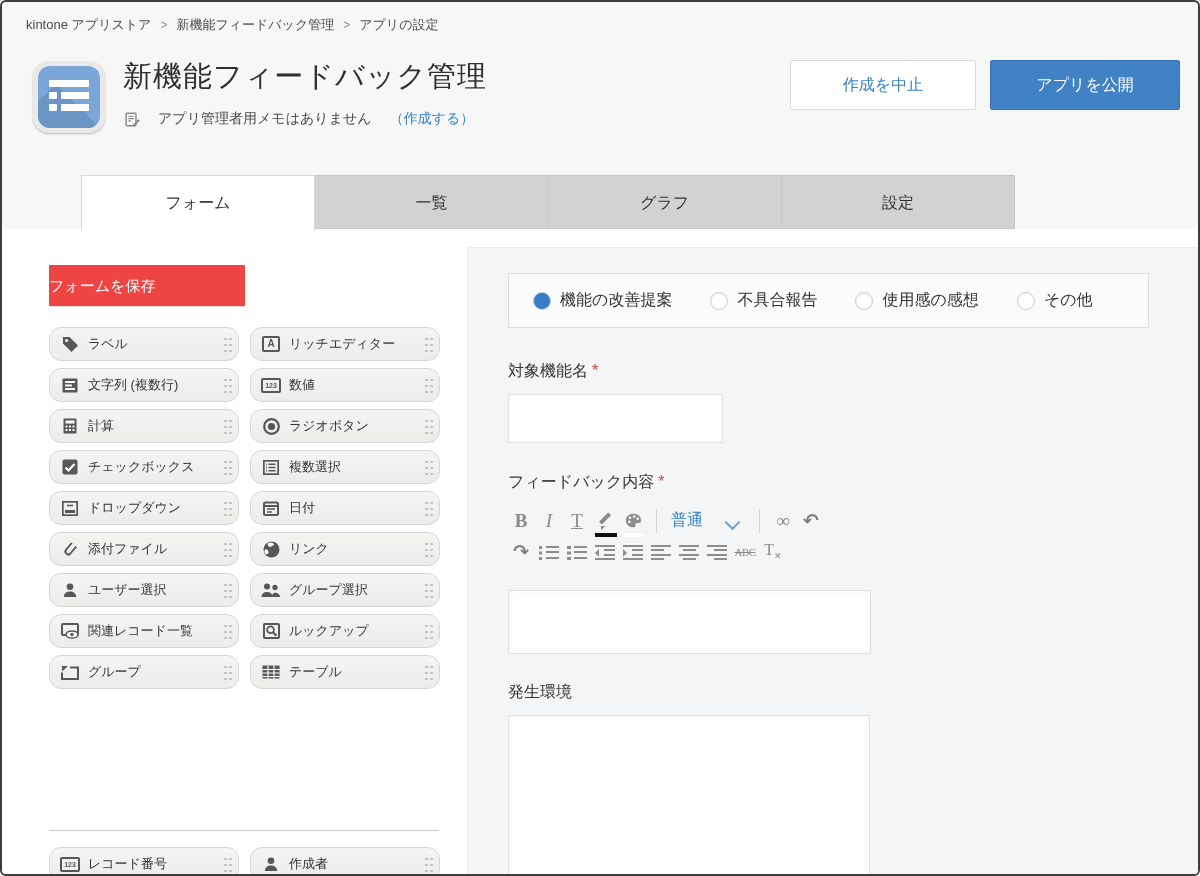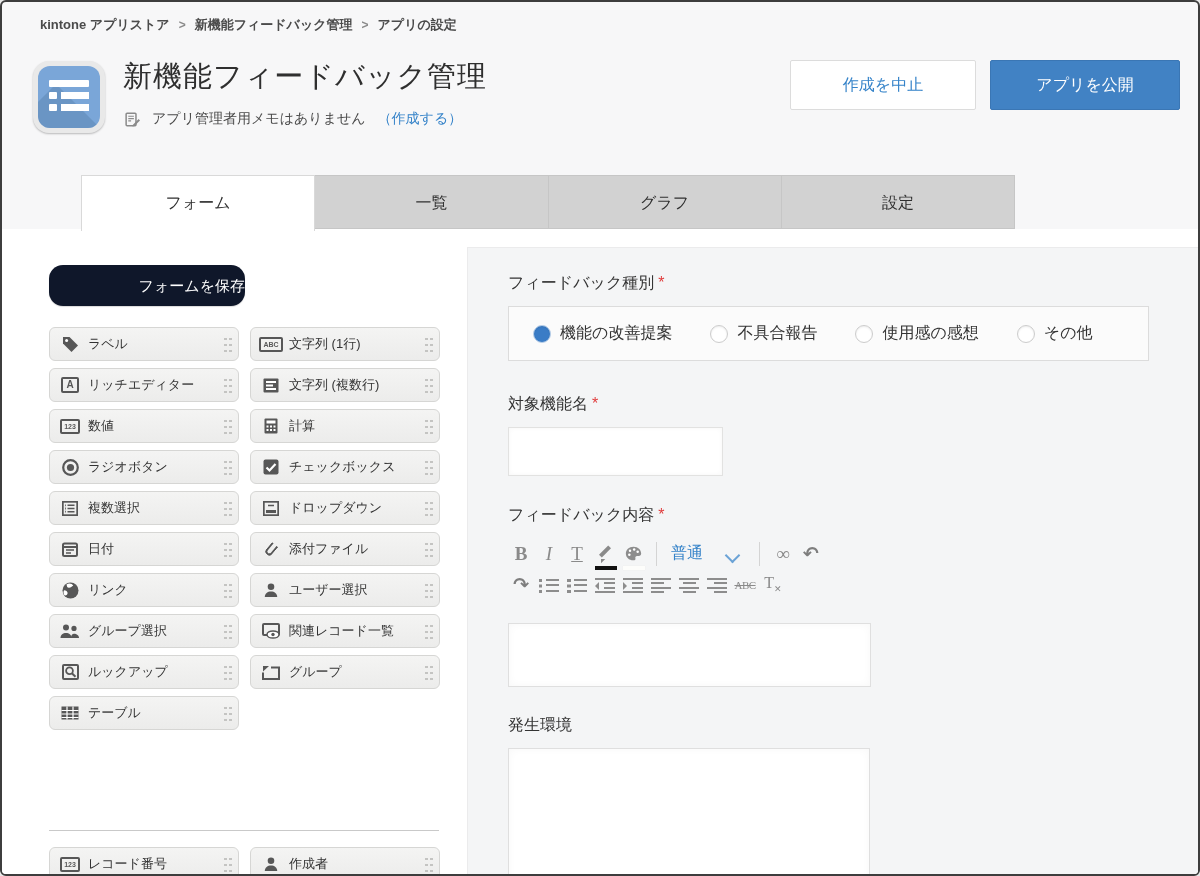--- a/index.html
+++ b/index.html
@@ -4,54 +4,54 @@
 <style>
   html,body{margin:0;padding:0;background:#e9e9e9;}
   *{box-sizing:border-box;}
   #frame{
     position:relative;width:1200px;height:876px;
     border:2px solid #3d3d3d;border-radius:6px;overflow:hidden;
     background:#f7f7f8;
     font-family:"Liberation Sans","DejaVu Sans",sans-serif;color:#333;
   }
   
-  #breadcrumb{position:absolute;left:38px;top:14px;font-size:13px;color:#4b4b4b;font-weight:bold;}
+  #breadcrumb{position:absolute;left:24px;top:14px;font-size:13px;color:#4b4b4b;}
   #breadcrumb .bc-item{cursor:pointer;}
   #breadcrumb .bc-sep{margin:0 9px;color:#8a8a8a;font-size:12px;}
   #app-icon{position:absolute;left:31px;top:59px;width:72px;height:72px;border-radius:16px;
     background:#e9e9e9;box-shadow:0 1px 2px rgba(0,0,0,.25);padding:5px;}
   #app-icon .inner{width:62px;height:62px;border-radius:12px;background:#7aa6d8;position:relative;overflow:hidden;}
   #app-icon .shadow{position:absolute;left:18px;top:18px;width:80px;height:80px;background:#5d87b4;transform:rotate(45deg);transform-origin:0 0;opacity:.55;}
   #app-icon .l1,#app-icon .l2,#app-icon .l3{position:absolute;background:#fff;height:7px;border-radius:1px;}
   #app-icon .l1{left:11px;top:14px;width:40px;}
   #app-icon .l2{left:11px;top:26px;width:8px;}  #app-icon .l2b{position:absolute;background:#fff;height:7px;left:23px;top:26px;width:28px;}
   #app-icon .l3{left:11px;top:38px;width:8px;}  #app-icon .l3b{position:absolute;background:#fff;height:7px;left:23px;top:38px;width:28px;}
   #page-title{position:absolute;left:121px;top:55px;font-size:29px;color:#2f2f2f;letter-spacing:1px;}
-  #memo-row{position:absolute;left:123px;top:108px;font-size:14px;color:#4a4a4a;display:flex;align-items:center;gap:12px;}
+  #memo-row{position:absolute;left:123px;top:108px;font-size:14px;color:#4a4a4a;display:flex;align-items:center;gap:18px;}
   #memo-row .link{color:#3583c9;cursor:pointer;}
   .hdr-btn{position:absolute;top:58px;height:50px;font-size:16px;text-align:center;line-height:48px;cursor:pointer;border-radius:2px;}
   #cancel-btn{left:788px;width:186px;background:#fff;border:1px solid #dcdcdc;color:#3583c9;}
   #publish-btn{left:988px;width:190px;background:#4182c4;border:1px solid #3a76b4;color:#fff;}
   
   #content-bg{position:absolute;left:0;top:227px;right:0;bottom:0;background:#fff;}
   #tabbar{position:absolute;left:47px;top:173px;width:966px;height:54px;display:flex;}
   .tab{flex:1;height:54px;text-align:center;line-height:54px;font-size:16px;color:#2f2f2f;
     background:#d2d2d2;border:1px solid #c6c6c6;border-left:none;cursor:pointer;}
   .tab:first-child{border-left:1px solid #c6c6c6;}
   .tab.active{background:#fff;border-bottom:none;height:56px;border-color:#d9d9d9;margin-left:32px;}
   
-  #save-form-btn{position:absolute;left:47px;top:263px;width:196px;height:41px;background:#0f172a;
-    color:#fff;font-size:15px;text-align:right;line-height:41px;border-radius:14px;cursor:pointer;
+  #save-form-btn{position:absolute;left:47px;top:263px;width:196px;height:41px;background:#ef4444;
+    color:#fff;font-size:15px;text-align:left;line-height:41px;border-radius:1px;cursor:pointer;
     box-shadow:0 1px 1px rgba(0,0,0,.15);}
   #palette-grid{position:absolute;left:47px;top:325px;width:391px;display:grid;
     grid-template-columns:190px 190px;grid-auto-rows:34px;gap:7px 11px;}
   #palette-divider{position:absolute;left:47px;top:828px;width:390px;height:1px;background:#c9c9c9;}
   #palette-extra{position:absolute;left:47px;top:845px;width:391px;display:grid;
     grid-template-columns:190px 190px;grid-auto-rows:34px;gap:7px 11px;}
-  .pal-item{background:linear-gradient(#f4f4f3,#ececeb);border:1px solid #d6d6d4;border-radius:6px;
+  .pal-item{background:linear-gradient(#f4f4f3,#ececeb);border:1px solid #d6d6d4;border-radius:12px;
     display:flex;align-items:center;padding:0 4px 0 8px;cursor:grab;position:relative;}
   .pal-item .ic{width:24px;display:flex;justify-content:center;align-items:center;flex:none;}
   .pal-item .lbl{font-size:13px;color:#333;margin-left:6px;white-space:nowrap;overflow:hidden;}
   .pal-item .grip{position:absolute;right:4px;top:8px;width:11px;height:18px;
     background-image:radial-gradient(circle,#c4c4c2 1.2px,transparent 1.5px);background-size:5px 6px;}
   
   .i-box{border:2px solid #575757;border-radius:2px;color:#575757;font-weight:bold;
     font-size:7px;line-height:1;padding:2px 2px;letter-spacing:0;display:inline-block;}
   .i-box.big{font-size:10px;padding:1px 3px;}
   .i-u{display:inline-block;width:8px;height:13px;border:2.5px solid #575757;border-top:none;
@@ -158,27 +158,20 @@
           <svg width="16" height="16" viewBox="0 0 16 16">
             <path d="M1 1h6.5L16 9.5 9.5 16 1 7.5z" fill="#575757"></path>
             <circle cx="4.6" cy="4.6" r="1.5" fill="#fff"></circle>
           </svg>
         </span>
         <span class="lbl">ラベル</span>
         <span class="grip"></span>
       </div>
       <div class="pal-item">
         <span class="ic">
-          <span class="i-box">ABC</span>
-        </span>
-        <span class="lbl">文字列 (1行)</span>
-        <span class="grip"></span>
-      </div>
-      <div class="pal-item">
-        <span class="ic">
           <span class="i-box big">A</span>
         </span>
         <span class="lbl">リッチエディター</span>
         <span class="grip"></span>
       </div>
       <div class="pal-item">
         <span class="ic">
           <svg width="16" height="15" viewBox="0 0 16 15">
             <rect x="0.5" y="0.5" width="15" height="14" rx="1" fill="#575757"></rect>
             <path d="M3 4h10M3 7.5h7M3 11h10" stroke="#fff" stroke-width="1.8"></path>
@@ -362,23 +355,20 @@
             <circle cx="8" cy="4.8" r="3.3"></circle>
             <path d="M1.8 15c0-3.6 2.8-5.6 6.2-5.6s6.2 2 6.2 5.6z"></path>
           </svg>
         </span>
         <span class="lbl">作成者</span>
         <span class="grip"></span>
       </div>
     </div>
 
   <div id="form-panel">
-    <div class="f-label">
-      <span>フィードバック種別</span><span class="req">*</span>
-    </div>
     <div id="radio-box">
         <div class="radio-opt">
           <span class="radio-circ sel"></span>
           <span>機能の改善提案</span>
         </div>
         <div class="radio-opt">
           <span class="radio-circ"></span>
           <span>不具合報告</span>
         </div>
         <div class="radio-opt">

